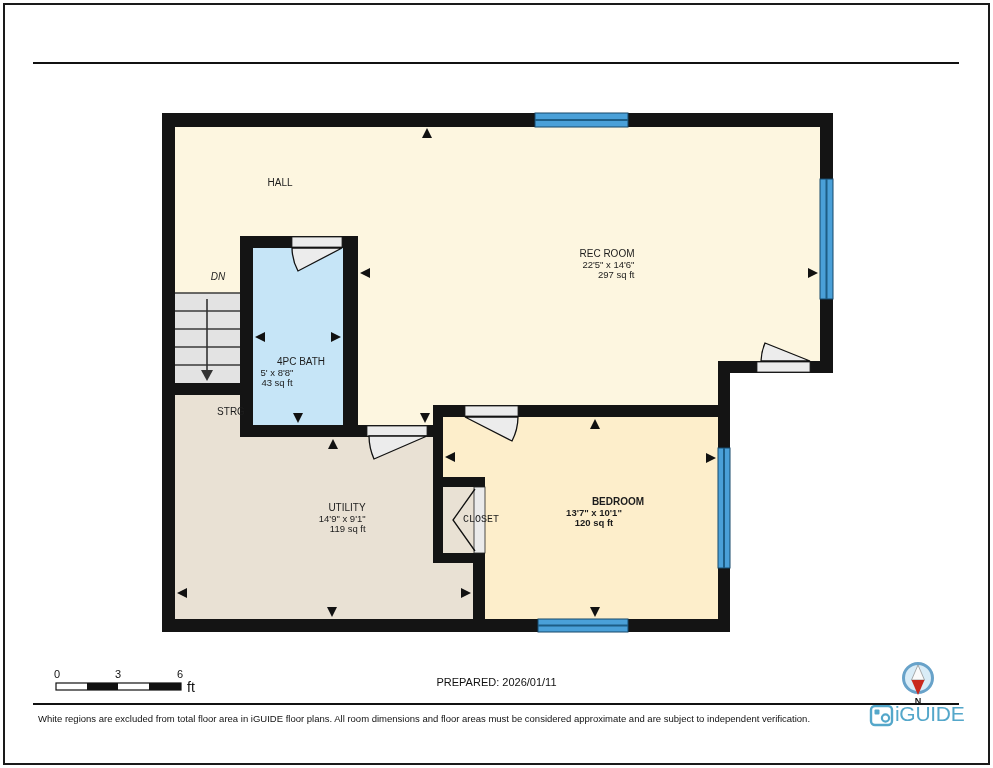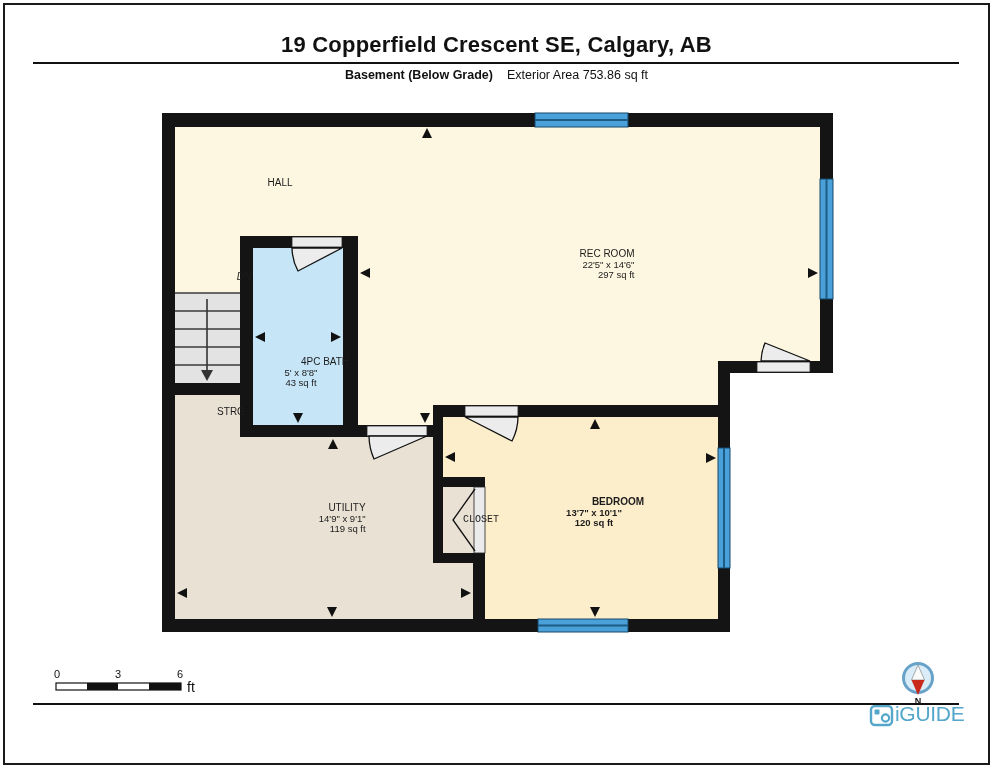--- a/index.html
+++ b/index.html
@@ -55,25 +55,21 @@
     font-size:21px;color:var(--c-brand_blue);letter-spacing:-0.3px;
   }
 </style>
 </head>
 <body>
 
 <div id="page">
 
   <div class="page-frame"></div>
 
-  <div class="title">19 Copperfield Crescent SE, Calgary, AB</div>
   <div class="rule rule-top"></div>
-  <div class="subtitle">
-    <span class="fl">Basement (Below Grade)</span><span class="gap"></span><span>Exterior Area 753.86 sq ft</span>
-  </div>
 
   <svg class="plan-svg" width="993" height="768" viewBox="0 0 993 768">
 
     <g>
       <path d="M175,127 H820 V361 H718 V405 H443 V425 H242 V383 H175 Z" style="fill:var(--c-floor_hall)"></path>
       <rect x="443" y="415" width="275" height="204" style="fill:var(--c-floor_bedroom)"></rect>
       <rect x="175" y="395" width="65" height="224" style="fill:var(--c-floor_utility)"></rect>
       <rect x="240" y="437" width="193" height="182" style="fill:var(--c-floor_utility)"></rect>
       <rect x="433" y="563" width="40" height="56" style="fill:var(--c-floor_utility)"></rect>
     </g>
@@ -192,21 +188,21 @@
   <div class="lbl" style="left:256px;top:183px;">
     <div class="rm">HALL</div>
   </div>
 
   <div class="lbl" style="left:583px;top:265px;text-align:right;">
     <div class="rm">REC ROOM</div>
     <div>22'5" x 14'6"</div>
     <div>297 sq ft</div>
   </div>
 
-  <div class="lbl" style="left:301px;top:373px;">
+  <div class="lbl" style="left:277px;top:373px;">
     <div class="rm">4PC BATH</div>
     <div>5' x 8'8"</div>
     <div>43 sq ft</div>
   </div>
 
   <div class="lbl" style="left:323px;top:519px;text-align:right;">
     <div class="rm">UTILITY</div>
     <div>14'9" x 9'1"</div>
     <div>119 sq ft</div>
   </div>
@@ -218,32 +214,34 @@
   </div>
 
   <div class="lbl" style="left:457px;top:520px;font-family:Liberation Mono, monospace;">
     <div class="rm">CLOSET</div>
   </div>
 
   <div class="lbl" style="left:207px;top:412px;">
     <div class="rm">STRG</div>
   </div>
 
-  <div class="lbl" style="left:220px;top:277px;font-style:italic;">
+  <div class="lbl" style="left:194px;top:277px;font-style:italic;">
     <div class="rm">DN</div>
   </div>
 
   <div class="scale-num" style="left:57px;top:680px;">0</div>
   <div class="scale-num" style="left:118px;top:680px;">3</div>
   <div class="scale-num" style="left:180px;top:680px;">6</div>
   <div class="scale-unit" style="left:187px;top:687px;">ft</div>
 
+  <div class="prepared">PREPARED: 2026/01/11</div>
 
   <div class="north-label" style="left:918px;top:701px;">N</div>
 
   <div class="rule rule-bottom"></div>
+  <div class="disclaimer">White regions are excluded from total floor area in iGUIDE floor plans. All room dimensions and floor areas must be considered approximate and are subject to independent verification.</div>
 
   <div class="brand">
     <span style="width:24px;display:inline-block;"></span>
     <span class="brand-text">iGUIDE</span>
   </div>
 
 </div>
 
 </body></html>

